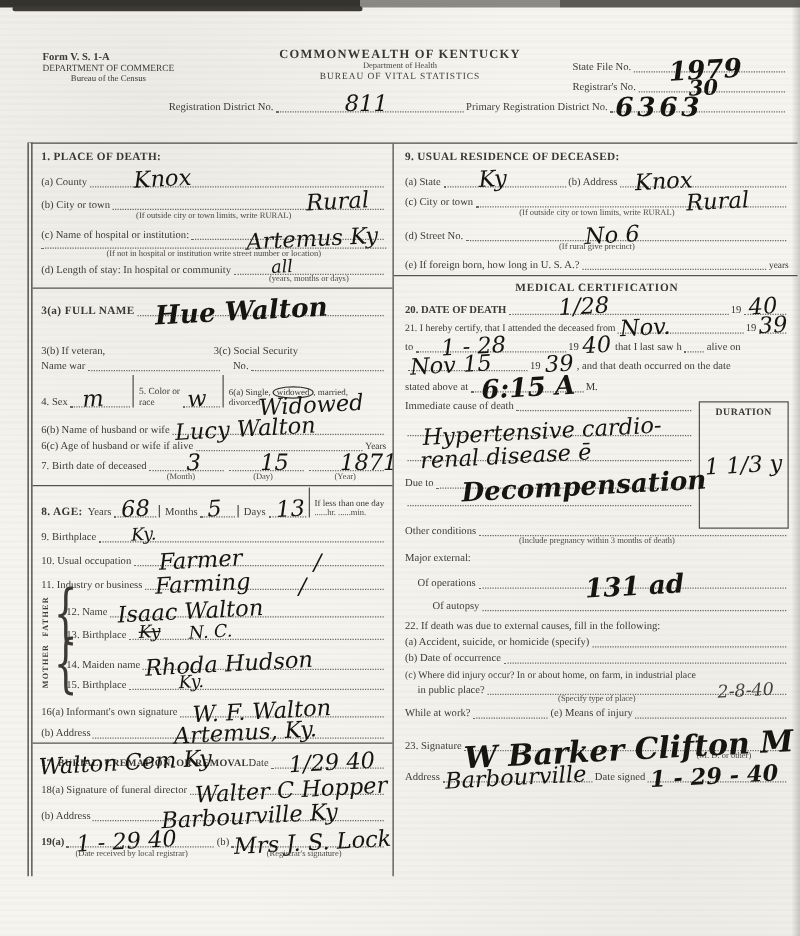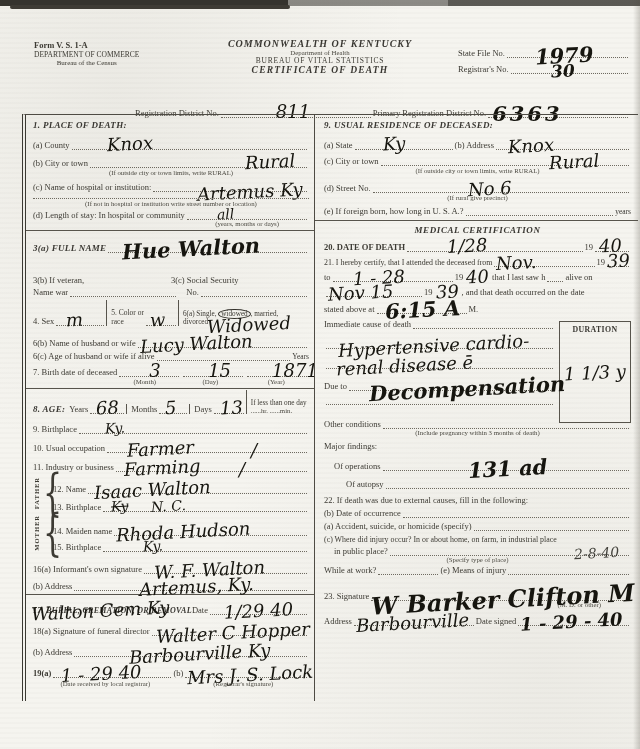--- a/index.html
+++ b/index.html
@@ -10,21 +10,21 @@
       radial-gradient(ellipse at 85% 90%, rgba(120,115,100,0.07), transparent 45%),
       repeating-linear-gradient(0deg, rgba(90,86,76,0.025) 0 2px, transparent 2px 5px),
       #f5f4ef;
   }
   .tear-top{position:absolute;top:0;left:0;width:640px;height:6px;background:linear-gradient(90deg,#35332e 0 45%,rgba(53,51,46,.55) 45% 70%,rgba(53,51,46,.8) 70% 100%);}
   .tear-top2{position:absolute;top:5px;left:10px;width:280px;height:4px;background:#3e3b35;border-radius:2px;}
   .edge-r{position:absolute;top:0;right:0;width:7px;height:749px;background:linear-gradient(270deg,rgba(80,76,66,.25),transparent);}
   
   .l{font-size:8.5px;white-space:nowrap;color:#3c3a33;}
   .b{font-weight:bold;}
-  .sec{font-size:9px;font-weight:bold;letter-spacing:.3px;white-space:nowrap;font-style:italic;}
+  .sec{font-size:9px;font-weight:bold;letter-spacing:.3px;white-space:nowrap;}
   .hint{font-size:6.8px;color:#4c4a42;white-space:nowrap;}
   .suffix{font-size:7.5px;white-space:nowrap;}
   
   .r{display:flex;align-items:flex-end;position:relative;}
   .fill{flex:1;border-bottom:1.2px dotted #6e6a60;height:2px;margin:0 2px;position:relative;}
   .fw{flex:0 0 auto;border-bottom:1.2px dotted #6e6a60;height:2px;margin:0 2px;position:relative;}
   
   .hw{font-family:"DejaVu Serif",serif;font-style:italic;color:#16150f;
       font-size:14px;line-height:10px;white-space:nowrap;font-weight:500;}
   .hw.abs{position:absolute;bottom:0;}
@@ -34,21 +34,21 @@
   .struck{text-decoration:line-through;}
   .circled{border:1.1px solid #34322c;border-radius:50%;padding:0 2px;}
   .hr{border-bottom:1.3px solid #57544c;}
   .cell{border-left:1px solid #57544c;padding-left:4px;}
   .vlabel{writing-mode:vertical-rl;transform:rotate(180deg);font-size:6.5px;font-weight:bold;letter-spacing:1px;color:#3c3a33;}
   .brace{font-size:30px;line-height:26px;transform:scaleY(1.7);color:#3c3a33;font-family:"DejaVu Serif",serif;}
   
   .hdr-left{position:absolute;left:34px;top:40px;text-align:center;}
   .hdr-center{position:absolute;left:185px;top:38px;width:270px;text-align:center;}
   .hdr-right{position:absolute;left:458px;top:36px;width:172px;}
-  .district{position:absolute;left:135px;top:108px;width:495px;display:flex;align-items:flex-end;}
+  .district{position:absolute;left:135px;top:80px;width:495px;display:flex;align-items:flex-end;}
   .formbox{position:absolute;left:22px;top:114px;width:612px;height:586px;
     border-top:1.4px solid #4e4b44;border-left:4px double #3b3933;}
   .colL{position:absolute;left:0;top:0;width:288px;height:100%;padding:2px 5px 0 7px;box-sizing:border-box;}
   .colR{position:absolute;left:288px;top:0;width:324px;height:100%;border-left:1.4px solid #4e4b44;padding:2px 7px 0 9px;box-sizing:border-box;}
   .durbox{position:absolute;right:0;top:4px;width:70px;height:100px;border:1.3px solid #57544c;text-align:center;}
   .durbox .t{font-size:7.8px;font-weight:bold;letter-spacing:.4px;margin-top:3px;}
 </style>
 </head>
 <body>
 
@@ -59,21 +59,20 @@
 
   <div class="hdr-left">
     <div class="l b" style="text-align:left">Form V. S. 1-A</div>
     <div class="l" style="font-size:7.5px">DEPARTMENT OF COMMERCE</div>
     <div class="l" style="font-size:7px">Bureau of the Census</div>
   </div>
   <div class="hdr-center">
     <div class="sec" style="font-size:10px;letter-spacing:1px">COMMONWEALTH OF KENTUCKY</div>
     <div class="hint">Department of Health</div>
     <div class="l" style="font-size:7.5px;letter-spacing:.8px">BUREAU OF VITAL STATISTICS</div>
-    <div class="sec" style="font-size:9.5px;letter-spacing:1.2px">CERTIFICATE OF DEATH</div>
   </div>
   <div class="hdr-right">
     <div class="r" style="height:22px">
       <span class="l">State File No.</span>
       <span class="fill">
           <span class="hw abs huge tilt" style="left:28px;bottom:-4px">1979</span>
         </span>
     </div>
     <div class="r" style="height:16px">
       <span class="l">Registrar's  No.</span>
@@ -458,41 +457,41 @@
             <span class="fill"></span>
           </div>
       </div>
 
       <div class="r" style="height:12px;margin-top:12px">
         <span class="l">Other  conditions</span>
         <span class="fill"></span>
       </div>
       <div class="hint" style="text-align:center">(Include pregnancy within 3 months of death)</div>
 
-      <div class="l" style="margin-top:5px">Major findings:</div>
+      <div class="l" style="margin-top:5px">Major external:</div>
       <div class="r" style="height:20px;margin-left:10px">
         <span class="l">Of operations</span>
         <span class="fill">
             <span class="hw abs huge tilt" style="left:85px;bottom:-4px">131 ad</span>
           </span>
       </div>
       <div class="r" style="height:18px;margin-left:22px">
         <span class="l">Of autopsy</span>
         <span class="fill"></span>
       </div>
 
       <div class="r" style="height:16px">
         <span class="l">22.   If death was due to external causes, fill in the following:</span>
       </div>
       <div class="r" style="height:13px">
+        <span class="l">(a)   Accident, suicide, or homicide  (specify)</span>
+        <span class="fill"></span>
+      </div>
+      <div class="r" style="height:13px">
         <span class="l">(b)   Date of occurrence</span>
-        <span class="fill"></span>
-      </div>
-      <div class="r" style="height:13px">
-        <span class="l">(a)   Accident, suicide, or homicide  (specify)</span>
         <span class="fill"></span>
       </div>
       <div class="r" style="height:13px">
         <span class="l" style="font-size:7.9px">(c)   Where did injury occur?  In or about home, on farm, in industrial place</span>
       </div>
       <div class="r" style="height:12px;margin-left:10px">
         <span class="l">in public place?</span>
         <span class="fill">
             <span class="hw abs tilt" style="right:10px;bottom:-3px;opacity:.8">2-8-40</span>
           </span>

